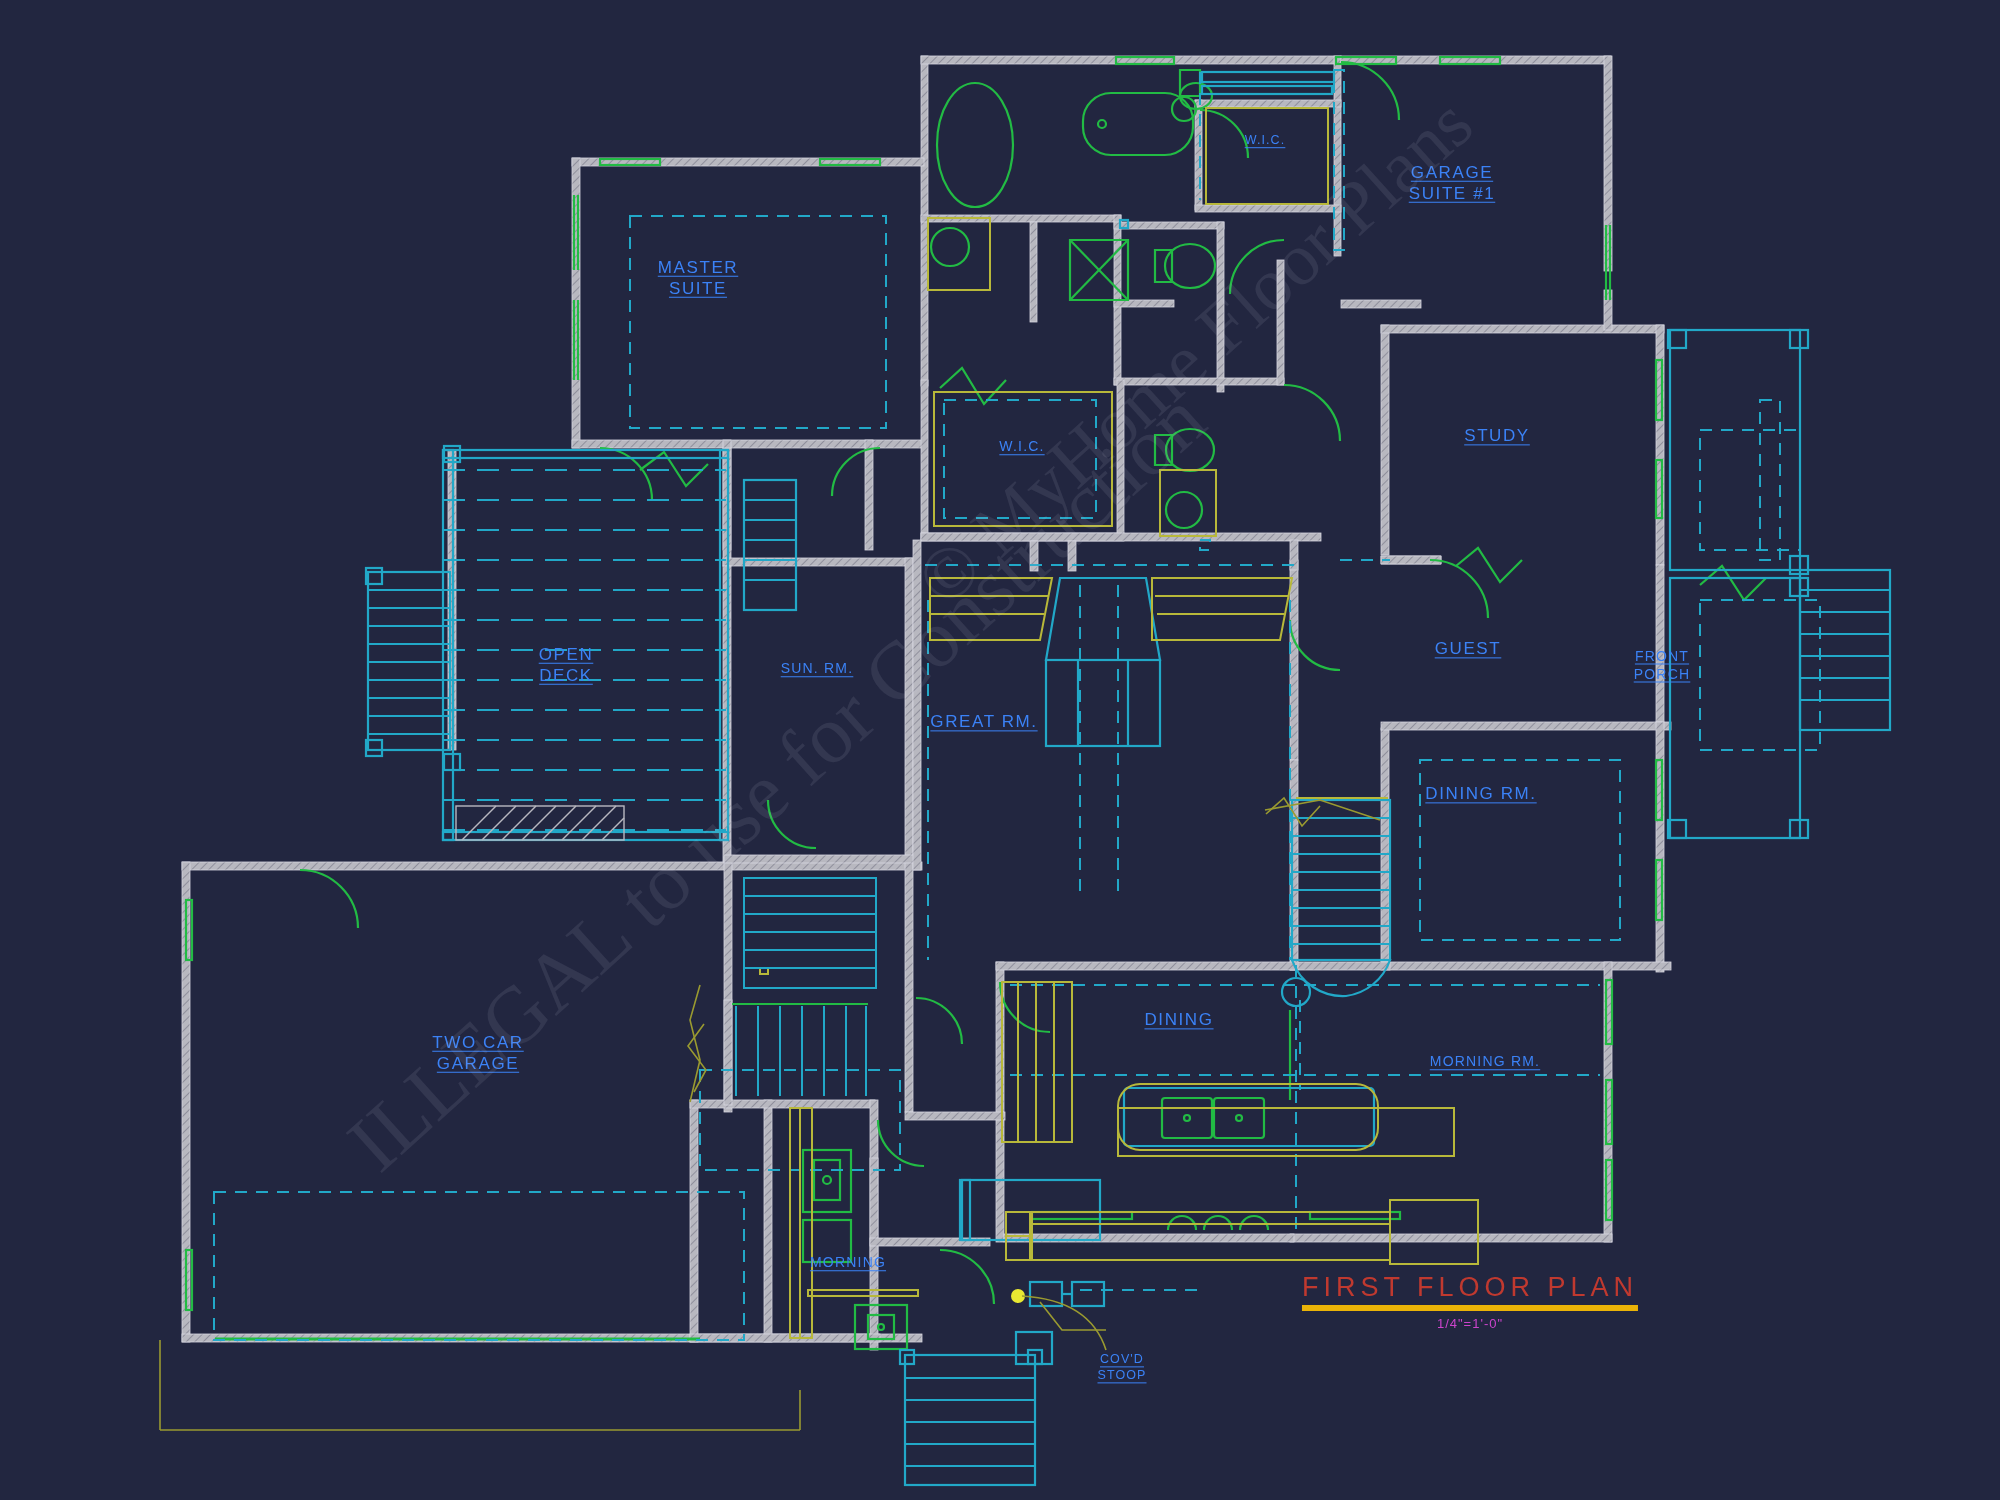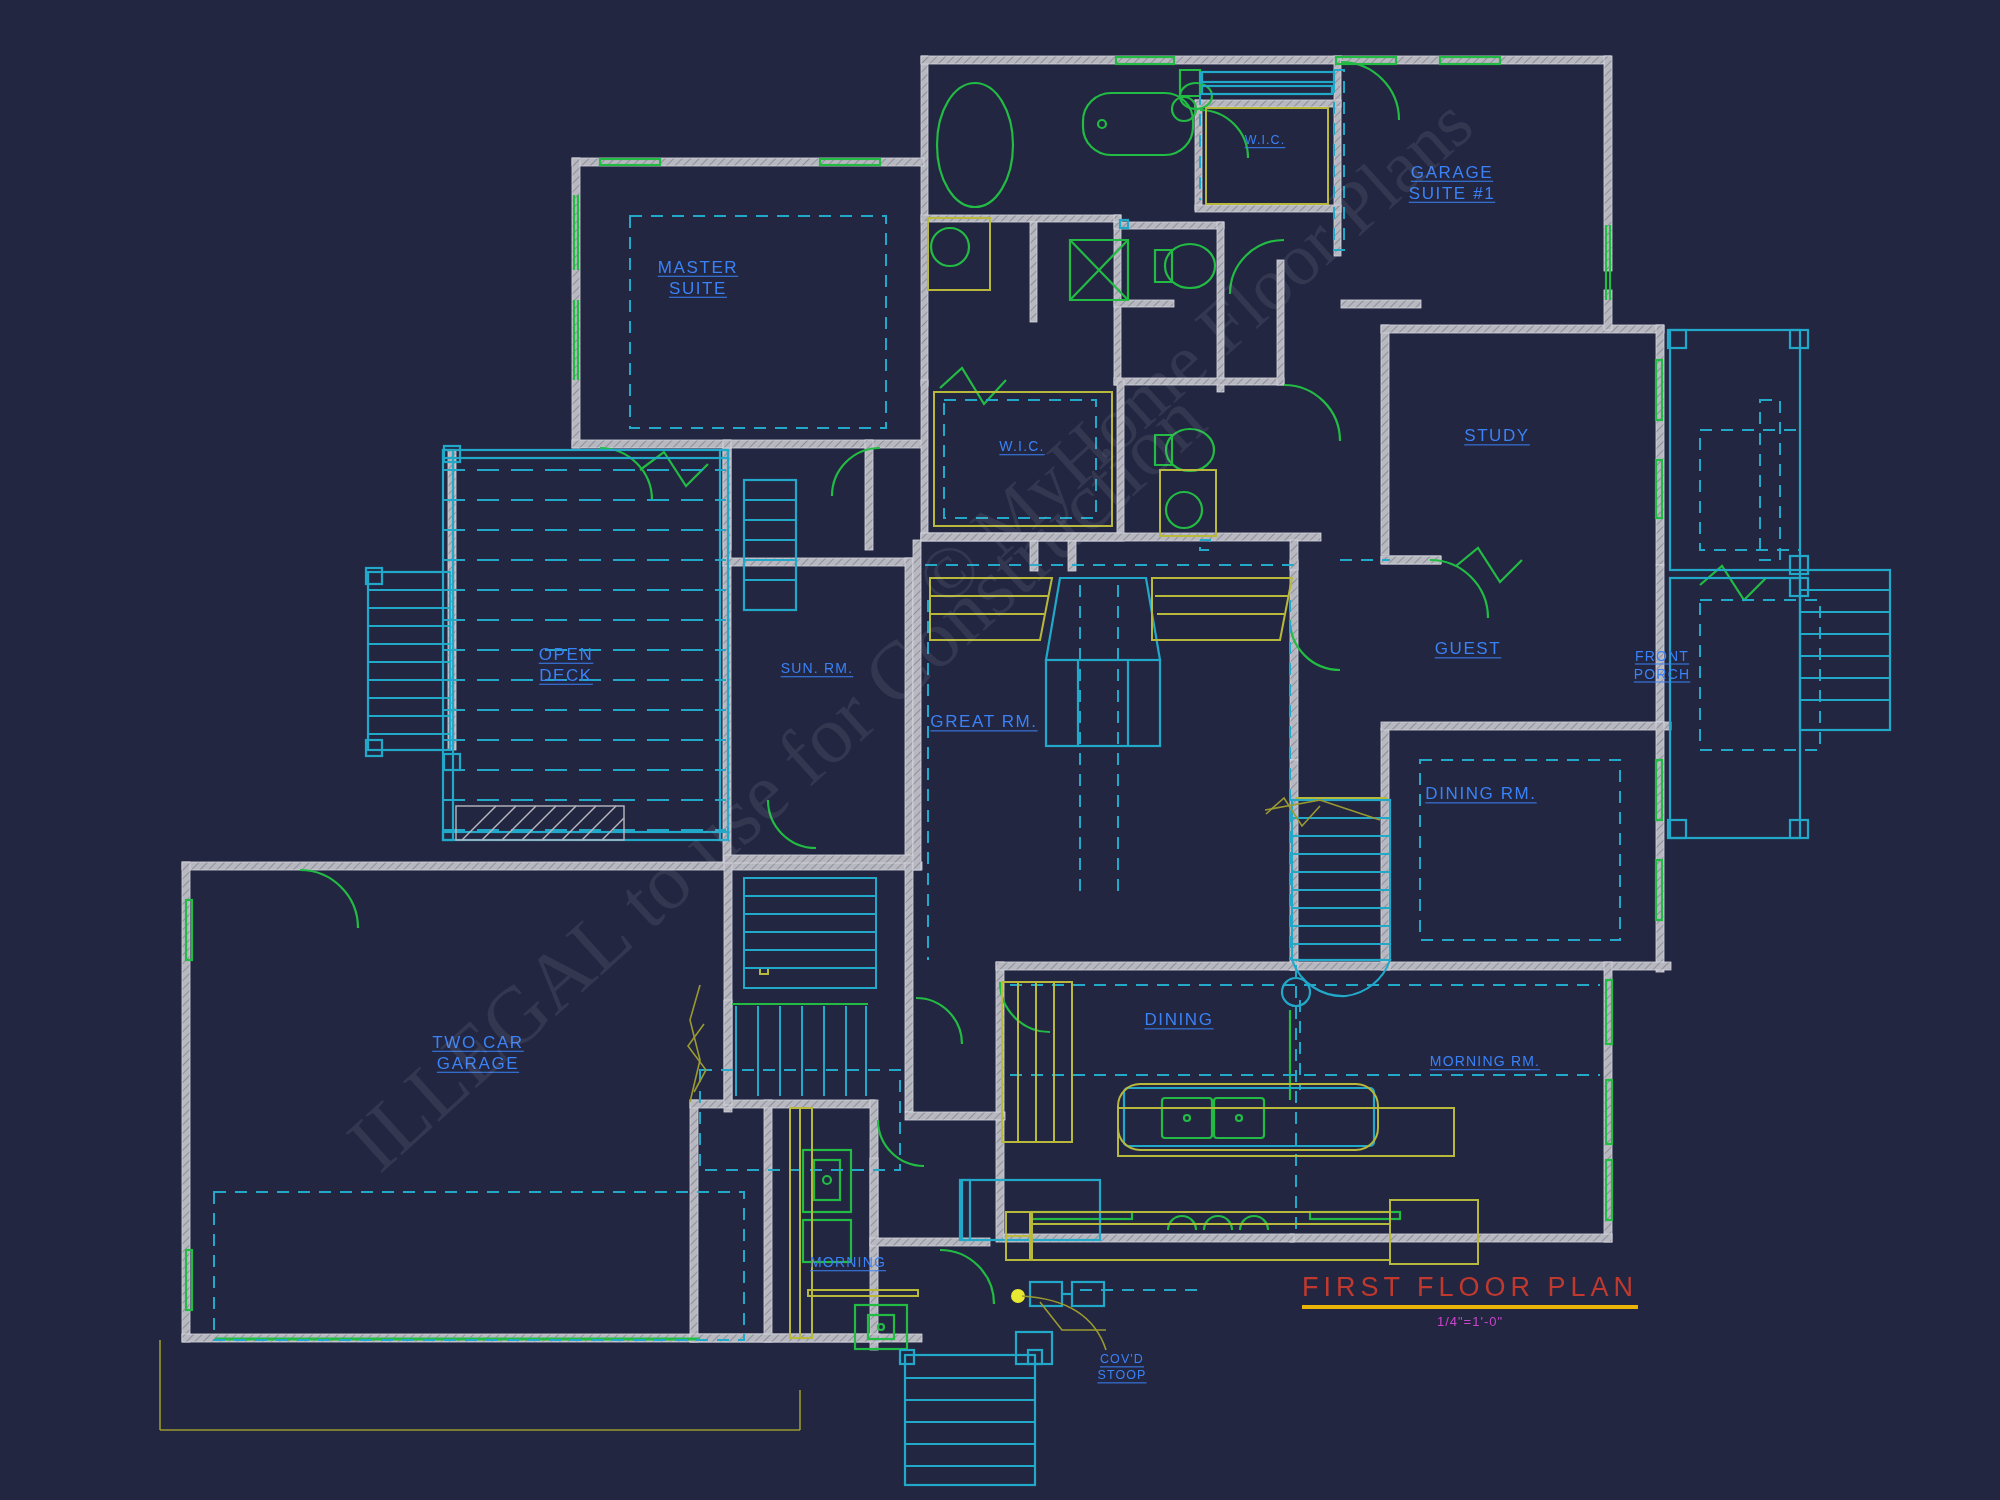--- a/index.html
+++ b/index.html
@@ -9,21 +9,21 @@
   #plan-svg{position:absolute;left:0;top:0;width:2000px;height:1500px;}
   .lbl{position:absolute;color:#3b82f6;font-family:"Liberation Sans",sans-serif;
        font-size:17px;letter-spacing:1.6px;text-align:center;white-space:nowrap;
        text-decoration:underline;text-underline-offset:3px;text-decoration-thickness:1px;
        line-height:1.25;transform:translate(-50%,-50%);}
   .lbl.two{white-space:pre-line;}
   .lbl.sm{font-size:14px;letter-spacing:1.2px;}
   .lbl.xs{font-size:12.5px;letter-spacing:1.1px;}
   #title-block{position:absolute;left:1470px;top:1272px;transform:translateX(-50%);text-align:center;}
   #sheet-title{color:#c0392f;font-size:27px;letter-spacing:5px;white-space:nowrap;
-       border-bottom:4px solid #eab308;padding-bottom:2px;font-family:"Liberation Sans",sans-serif;}
+       border-bottom:6px solid #eab308;padding-bottom:2px;font-family:"Liberation Sans",sans-serif;}
   #sheet-scale{color:#cc44cc;font-size:13px;letter-spacing:1px;margin-top:5px;
        font-family:"Liberation Sans",sans-serif;}
   .wm{position:absolute;color:rgba(205,210,230,0.10);font-family:"Liberation Serif",serif;
       white-space:nowrap;pointer-events:none;user-select:none;}
   #wm1{left:330px;top:1120px;font-size:82px;transform:rotate(-42deg);transform-origin:left top;}
   #wm2{left:900px;top:560px;font-size:74px;transform:rotate(-42deg);transform-origin:left top;}
 </style>
 </head>
 <body>
 

